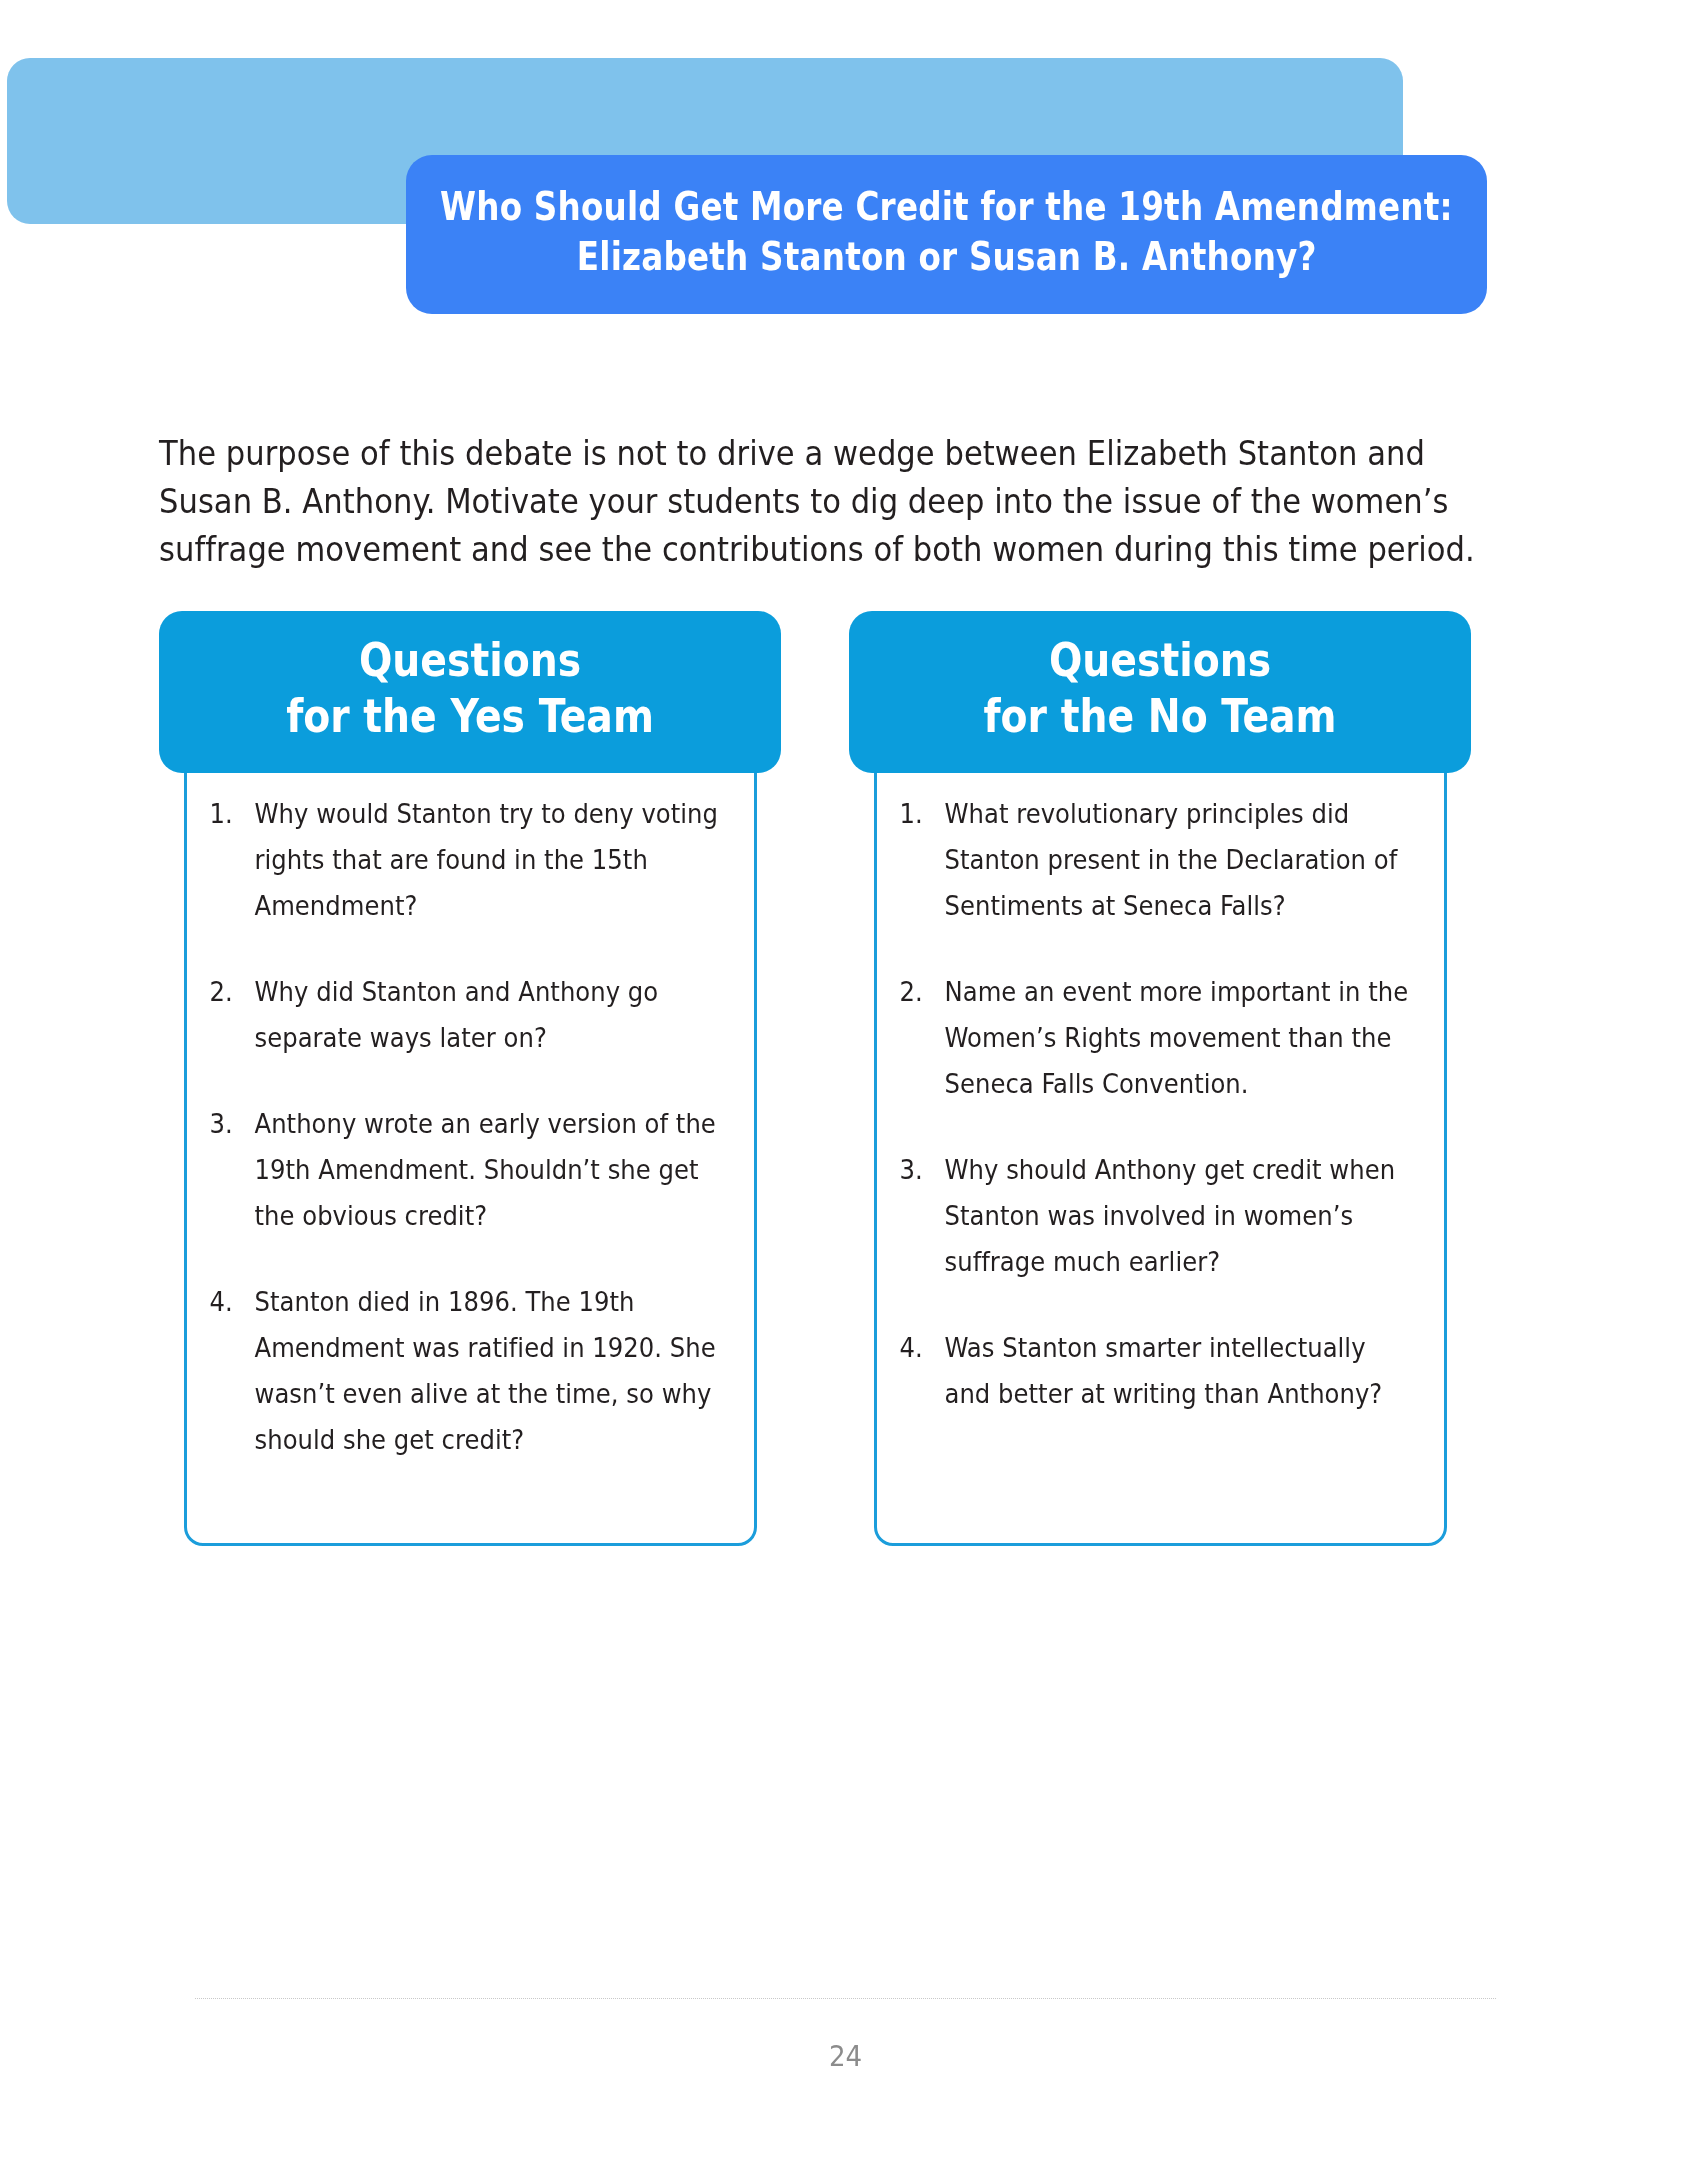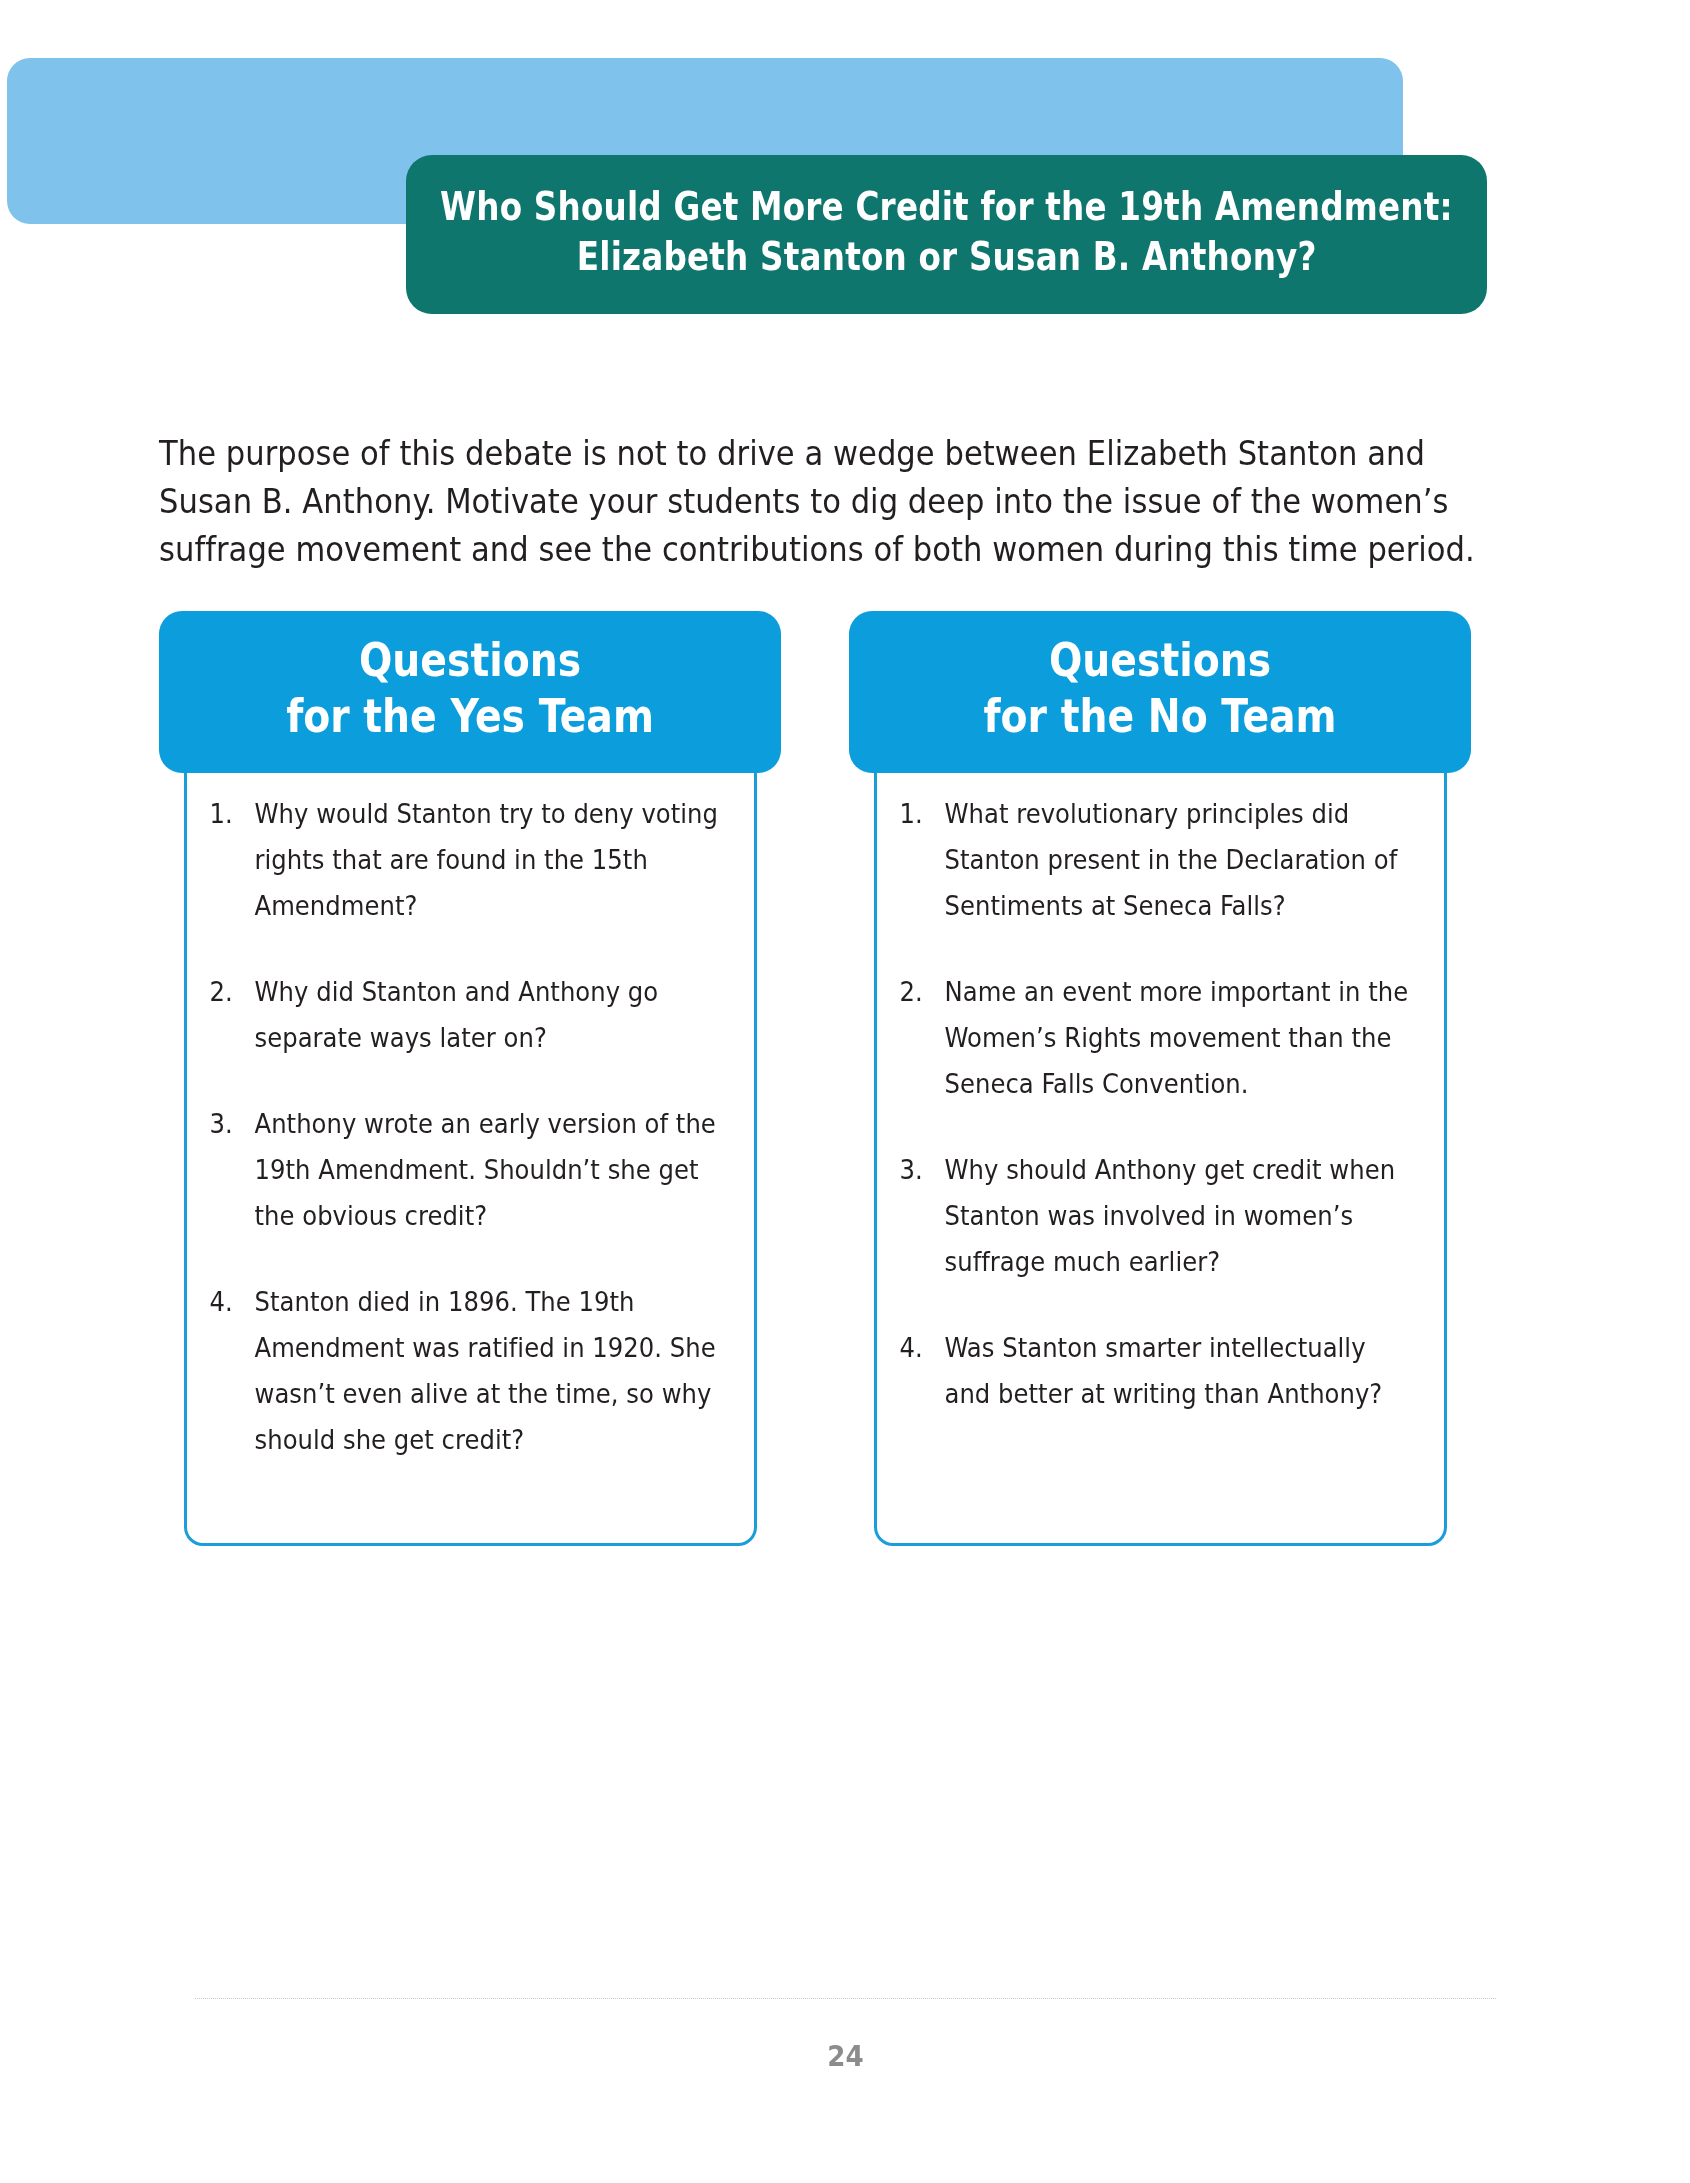--- a/index.html
+++ b/index.html
@@ -31,21 +31,21 @@
     background: #7fc2ec;
     border-radius: 23px;
   }
 
   .hero-title {
     position: absolute;
     left: 406px;
     top: 155px;
     width: 1081px;
     height: 159px;
-    background: #0f766e;
+    background: #3b82f6;
     border-radius: 26px;
     display: flex;
     flex-direction: column;
     align-items: center;
     justify-content: center;
     box-sizing: border-box;
     padding: 5.2px 26px 10.5px 26px;
   }
   .hero-title-line {
     color: #ffffff;
@@ -169,21 +169,21 @@
     border-top: 1.7px dotted #c9c9c9;
   }
   .page-number {
     position: absolute;
     left: 0;
     right: 0;
     top: 2039px;
     text-align: center;
     color: #8c8c8c;
     font-family: "DejaVu Sans Condensed", "Liberation Sans Narrow", "Liberation Sans", sans-serif;
-    font-weight: 700;
+    font-weight: 400;
     font-size: 29px;
   }
 </style>
 </head>
 <body>
 
 <div class="page">
 
   <div class="hero-backdrop"></div>
 

